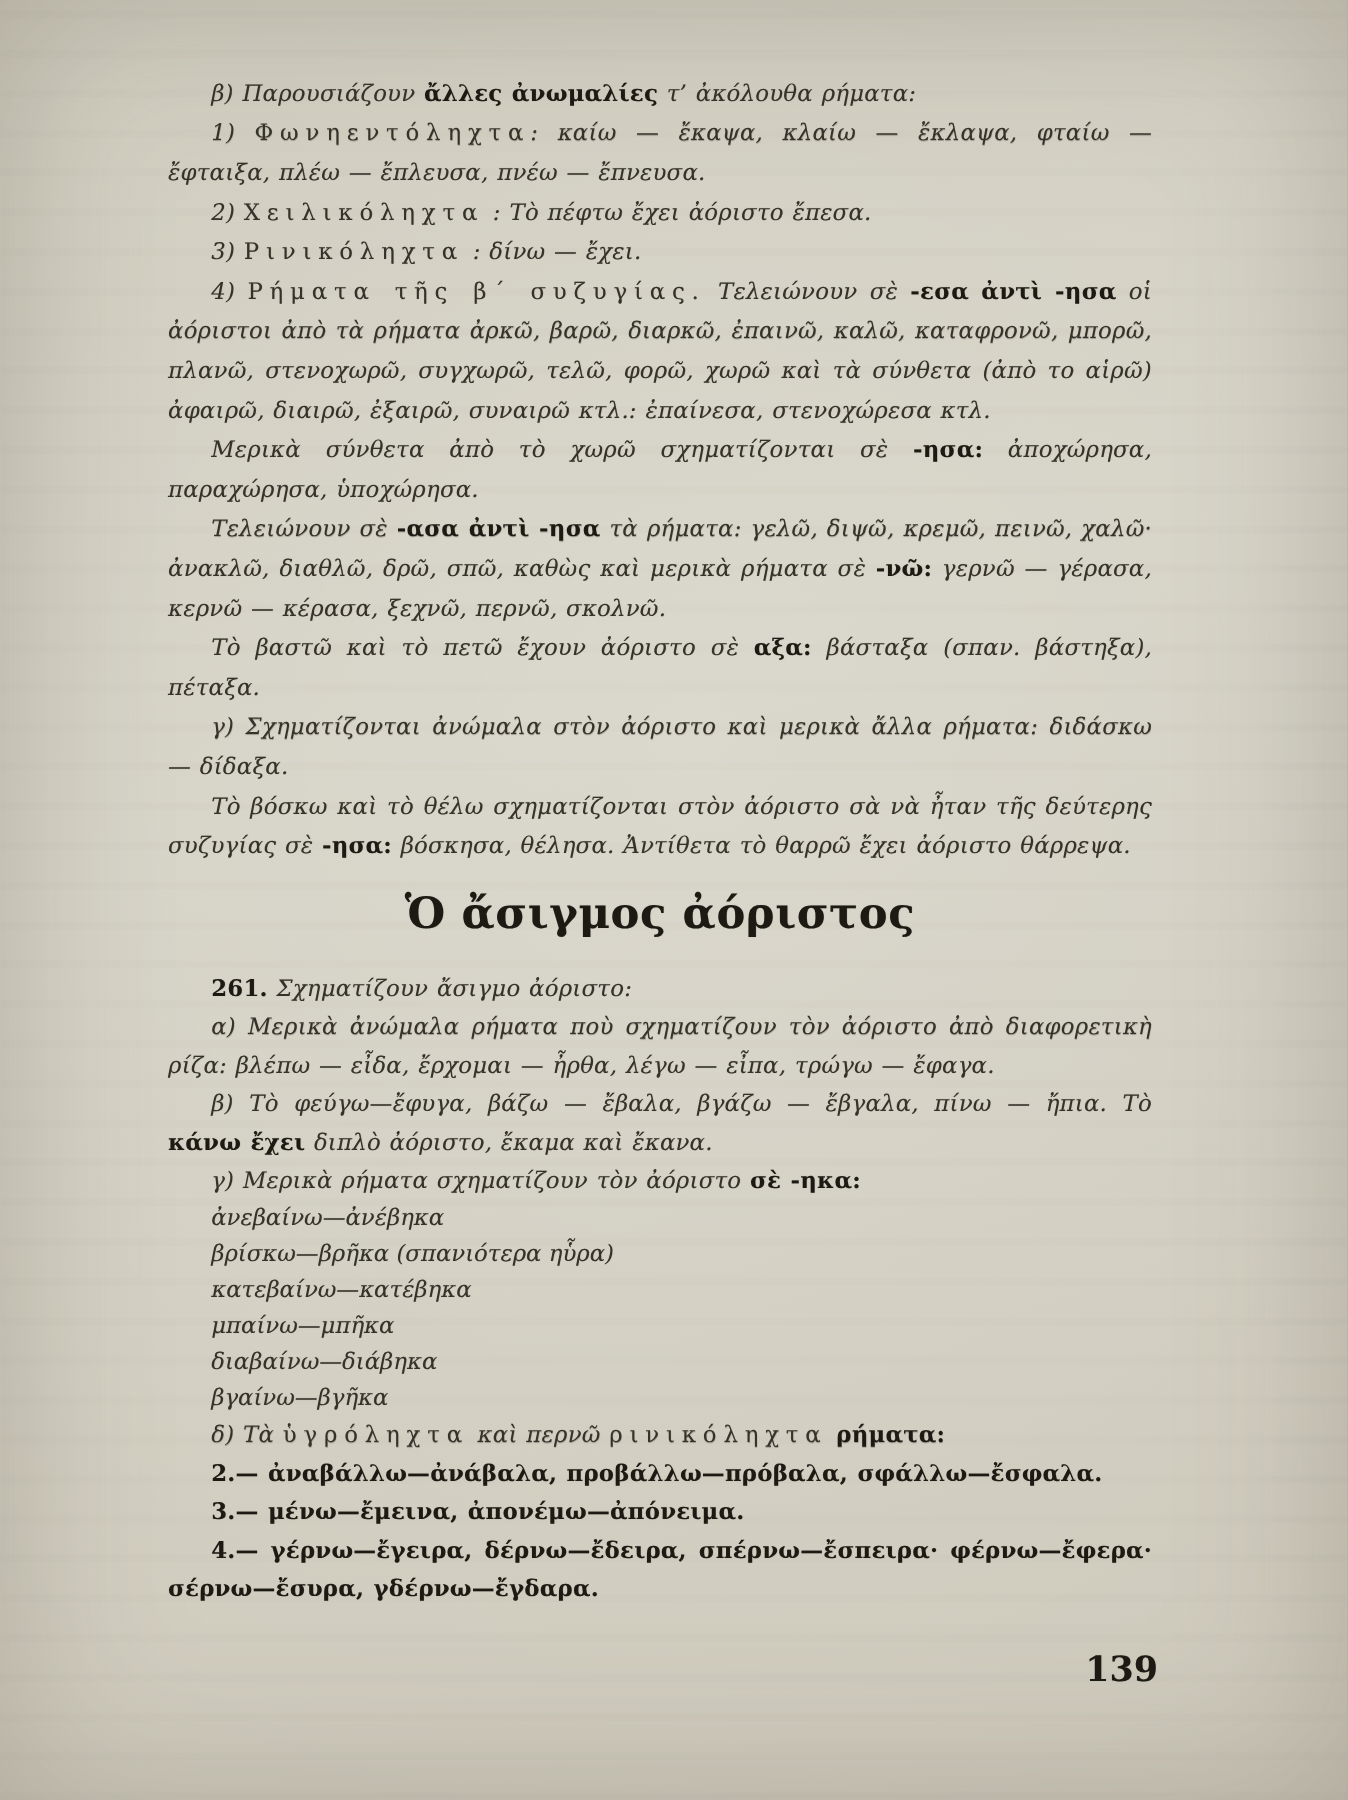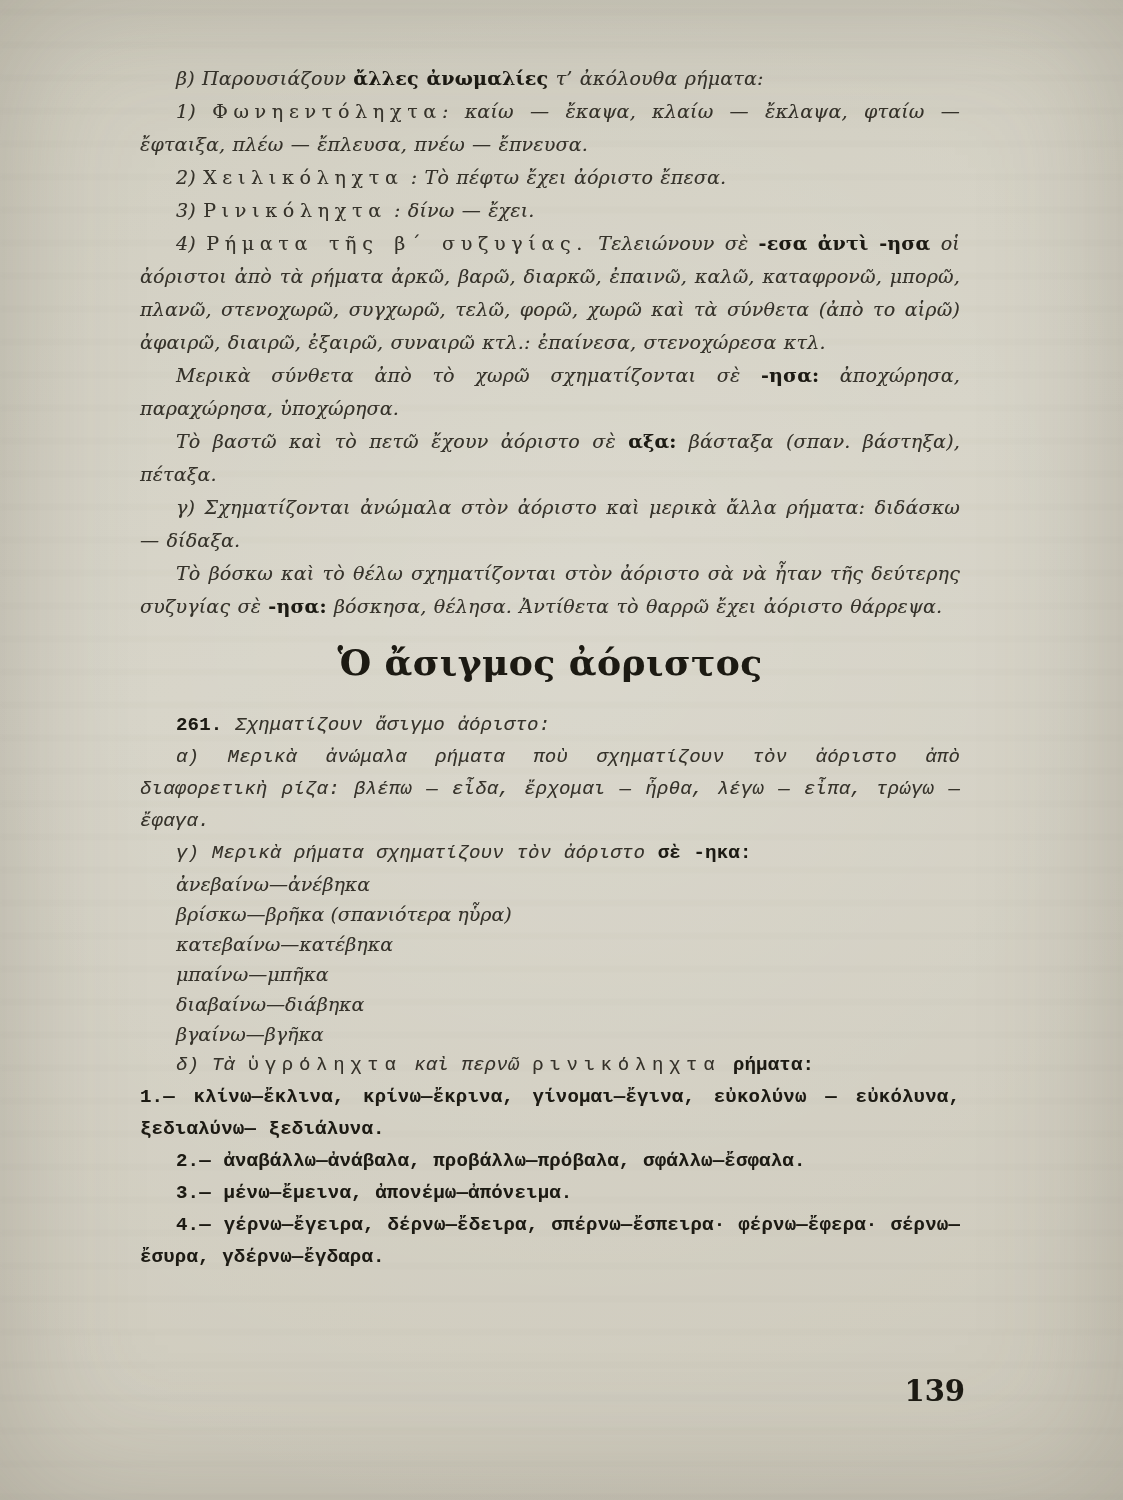--- a/index.html
+++ b/index.html
@@ -41,21 +41,21 @@
   }
   .para {
     margin: 0;
     font-size: 19px;
     font-style: italic;
     letter-spacing: 0.2px;
     word-spacing: 1px;
     text-shadow: 0.2px 0.2px 0.6px rgba(60,55,45,0.35);
   }
   .lh1 { line-height: 33px; }
-  .lh2 { line-height: 32px; font-family: Liberation Mono, monospace; }
+  .lh2 { line-height: 32px; }
   .indent { text-indent: 36px; }
   .bold, .bold-para {
     font-style: normal;
     font-weight: 700;
     color: #1c1a13;
   }
   .spaced {
     font-style: normal;
     letter-spacing: 0.30em;
   }
@@ -98,41 +98,42 @@
 
 <div class="page">
   <div class="scan-texture"></div>
   <div class="content">
       <p class="para lh1 indent"><span>β) Παρουσιάζουν </span><span class="bold">ἄλλες ἀνωμαλίες</span><span> τ’ ἀκόλουθα ρήματα:</span></p>
       <p class="para lh1 indent"><span>1) </span><span class="spaced">Φωνηεντόληχτα</span><span>: καίω — ἔκαψα, κλαίω — ἔκλαψα, φταίω — ἔφταιξα, πλέω — ἔπλευσα, πνέω — ἔπνευσα.</span></p>
       <p class="para lh1 indent"><span>2) </span><span class="spaced">Χειλικόληχτα</span><span> : Τὸ πέφτω ἔχει ἀόριστο ἔπεσα.</span></p>
       <p class="para lh1 indent"><span>3) </span><span class="spaced">Ρινικόληχτα</span><span> : δίνω — ἔχει.</span></p>
       <p class="para lh1 indent"><span>4) </span><span class="spaced">Ρήματα τῆς β΄ συζυγίας.</span><span> Τελειώνουν σὲ </span><span class="bold">-εσα</span><span> </span><span class="bold">ἀντὶ -ησα</span><span> οἱ ἀόριστοι ἀπὸ τὰ ρήματα ἀρκῶ, βαρῶ, διαρκῶ, ἐπαινῶ, καλῶ, καταφρονῶ, μπορῶ, πλανῶ, στενοχωρῶ, συγχωρῶ, τελῶ, φορῶ, χωρῶ καὶ τὰ σύνθετα (ἀπὸ το αἱρῶ) ἀφαιρῶ, διαιρῶ, ἐξαιρῶ, συναιρῶ κτλ.: ἐπαίνεσα, στενοχώρεσα κτλ.</span></p>
       <p class="para lh1 indent"><span>Μερικὰ σύνθετα ἀπὸ τὸ χωρῶ σχηματίζονται σὲ </span><span class="bold">-ησα:</span><span> ἀποχώρησα, παραχώρησα, ὑποχώρησα.</span></p>
+      <p class="para lh1 indent"><span>Τελειώνουν σὲ </span><span class="bold">-ασα ἀντὶ -ησα</span><span> τὰ ρήματα: γελῶ, διψῶ, κρεμῶ, πεινῶ, χαλῶ· ἀνακλῶ, διαθλῶ, δρῶ, σπῶ, καθὼς καὶ μερικὰ ρήματα σὲ </span><span class="bold">-νῶ:</span><span> γερνῶ — γέρασα, κερνῶ — κέρασα, ξεχνῶ, περνῶ, σκολνῶ.</span></p>
       <p class="para lh1 indent"><span>Τὸ βαστῶ καὶ τὸ πετῶ ἔχουν ἀόριστο σὲ </span><span class="bold">αξα:</span><span> βάσταξα (σπαν. βάστηξα), πέταξα.</span></p>
       <p class="para lh1 indent"><span>γ) Σχηματίζονται ἀνώμαλα στὸν ἀόριστο καὶ μερικὰ ἄλλα ρήματα: διδάσκω — δίδαξα.</span></p>
       <p class="para lh1 indent"><span>Τὸ βόσκω καὶ τὸ θέλω σχηματίζονται στὸν ἀόριστο σὰ νὰ ἦταν τῆς δεύτερης συζυγίας σὲ </span><span class="bold">-ησα:</span><span> βόσκησα, θέλησα. Ἀντίθετα τὸ θαρρῶ ἔχει ἀόριστο θάρρεψα.</span></p>
       <h2 class="heading">Ὁ ἄσιγμος ἀόριστος</h2>
       <p class="para lh2 indent"><span class="bold">261.</span><span> Σχηματίζουν ἄσιγμο ἀόριστο:</span></p>
       <p class="para lh2 indent"><span>α) Μερικὰ ἀνώμαλα ρήματα ποὺ σχηματίζουν τὸν ἀόριστο ἀπὸ διαφορετικὴ ρίζα: βλέπω — εἶδα, ἔρχομαι — ἦρθα, λέγω — εἶπα, τρώγω — ἔφαγα.</span></p>
+      <p class="para lh2 indent"><span>β) Τὸ φεύγω—ἔφυγα, βάζω — ἔβαλα, βγάζω — ἔβγαλα, πίνω — ἤπια. Τὸ </span><span class="bold">κάνω ἔχει</span><span> διπλὸ ἀόριστο, ἔκαμα καὶ ἔκανα.</span></p>
       <p class="para lh2 indent"><span>γ) Μερικὰ ρήματα σχηματίζουν τὸν ἀόριστο </span><span class="bold">σὲ -ηκα:</span></p>
       <div class="columns">
         <div class="col-row">
           <span class="col-cell c0">ἀνεβαίνω—ἀνέβηκα</span>
           <span class="col-cell c1">βρίσκω—βρῆκα (σπανιότερα ηὗρα)</span>
         </div>
         <div class="col-row">
           <span class="col-cell c0">κατεβαίνω—κατέβηκα</span>
           <span class="col-cell c1">μπαίνω—μπῆκα</span>
         </div>
         <div class="col-row">
           <span class="col-cell c0">διαβαίνω—διάβηκα</span>
           <span class="col-cell c1">βγαίνω—βγῆκα</span>
         </div>
       </div>
       <p class="para lh2 indent"><span>δ) Τὰ </span><span class="spaced">ὑγρόληχτα</span><span> καὶ περνῶ </span><span class="spaced">ρινικόληχτα</span><span> </span><span class="bold">ρήματα:</span></p>
-      <p class="para lh2 bold-para"><span>1.— κλίνω—ἔκλινα, κρίνω—ἔκρινα, γίνομαι—ἔγινα, εὐκολύνω — εὐκόλυνα, ξεδιαλύνω— ξεδιάλυνα.</span></p>
       <p class="para lh2 indent bold-para"><span>2.— ἀναβάλλω—ἀνάβαλα, προβάλλω—πρόβαλα, σφάλλω—ἔσφαλα.</span></p>
       <p class="para lh2 indent bold-para"><span>3.— μένω—ἔμεινα, ἀπονέμω—ἀπόνειμα.</span></p>
       <p class="para lh2 indent bold-para"><span>4.— γέρνω—ἔγειρα, δέρνω—ἔδειρα, σπέρνω—ἔσπειρα· φέρνω—ἔφερα· σέρνω—ἔσυρα, γδέρνω—ἔγδαρα.</span></p>
     </div>
   <div class="page-number">139</div>
 </div>
 
 </body></html>

